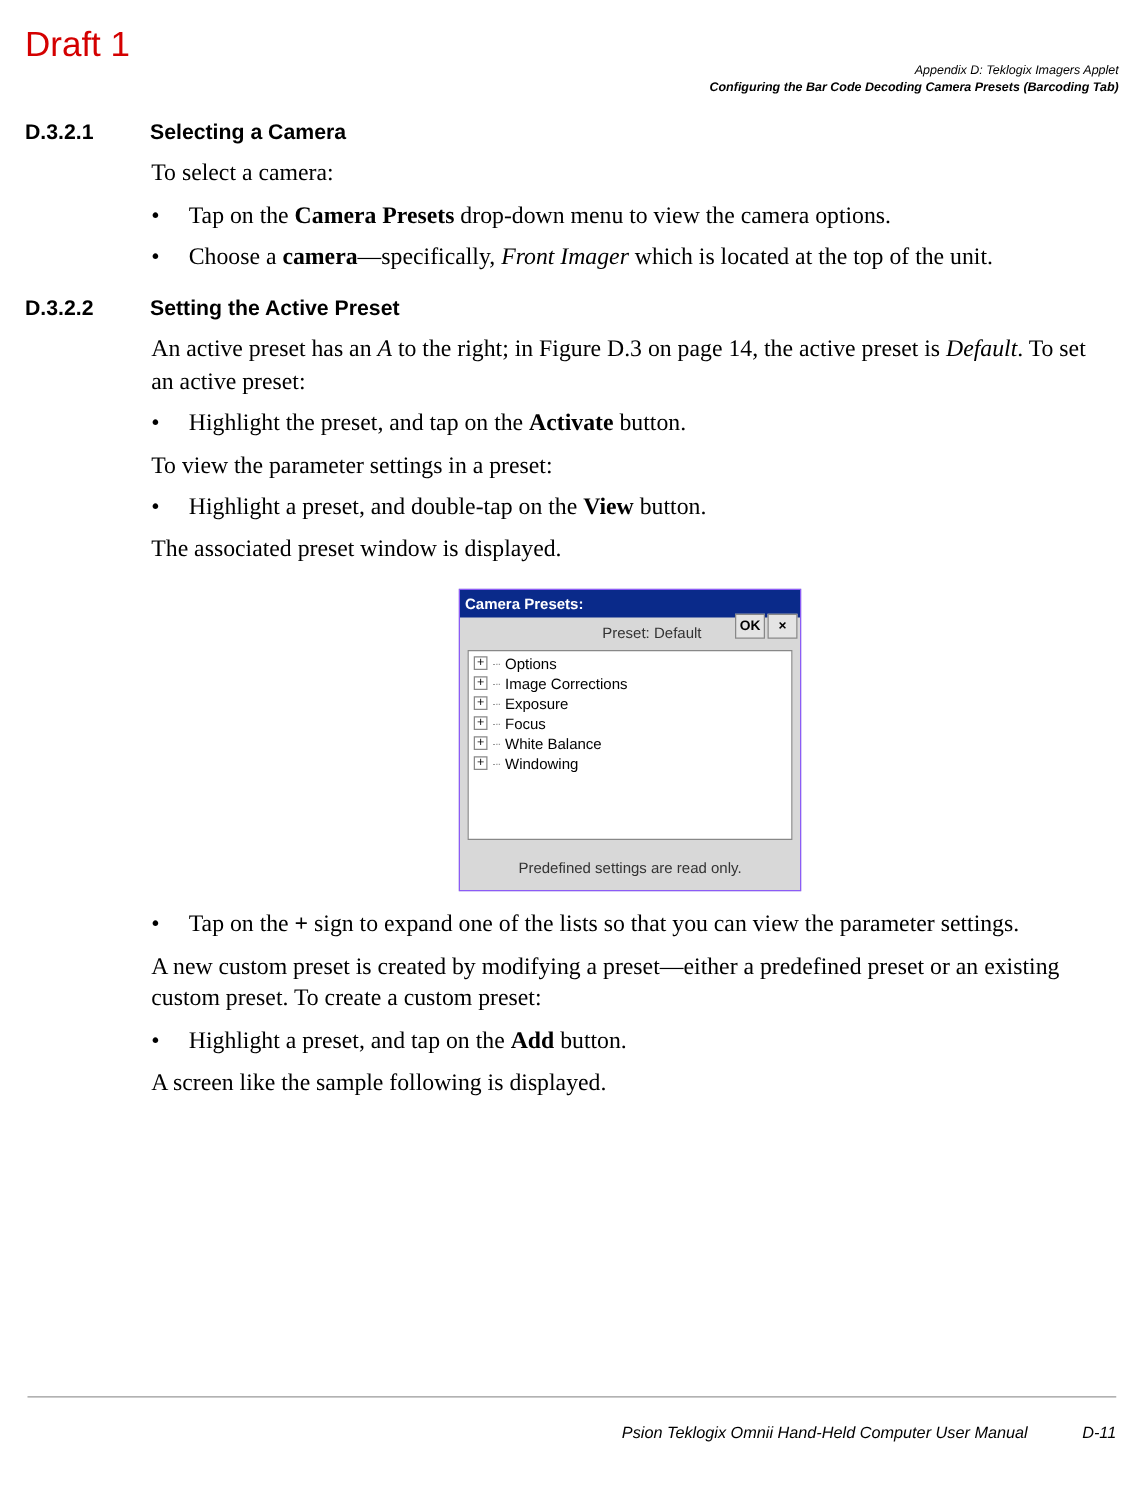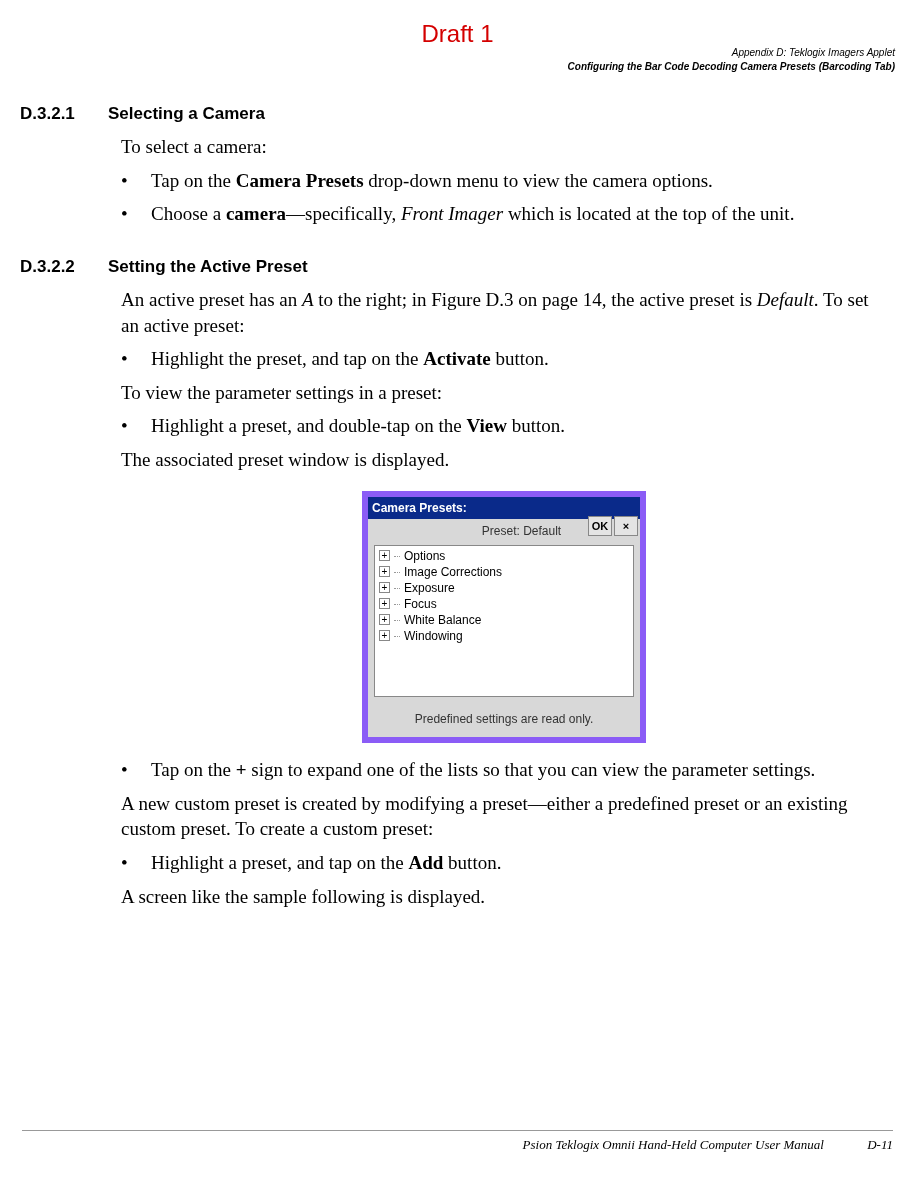--- a/index.html
+++ b/index.html
@@ -14,41 +14,41 @@
   .page {
     width: 915px;
     height: 1191px;
     position: relative;
     padding: 20px 20px 0 20px;
     box-sizing: border-box;
   }
   .draft {
     color: #d40000;
     font-family: Arial, sans-serif;
-    font-size: 24px;
-    text-align: center;
+    font-size: 28px;
   }
   .appendix-header {
     text-align: right;
     font-family: Verdana, Arial, sans-serif;
     font-size: 10px;
     font-style: italic;
     line-height: 1.4;
     margin-top: -2px;
   }
   .appendix-header .line2 {
     font-weight: bold;
   }
   .section-heading {
     font-family: Verdana, Arial, sans-serif;
     font-weight: bold;
     font-size: 17px;
-    margin-top: 30px;
+    margin-top: 18px;
     margin-bottom: 10px;
     display: flex;
+    gap: 12px;
   }
   .sec-num {
     display: inline-block;
     min-width: 88px;
   }
   .body {
     margin-left: 101px;
     margin-right: 8px;
     font-family: "Times New Roman", serif;
     font-size: 19px;
@@ -67,21 +67,21 @@
   }
   .bullet-text {
     flex: 1;
   }
   .screenshot-wrap {
     text-align: center;
     margin: 18px 0 14px 0;
   }
   .win {
     display: inline-block;
-    border: 6px solid #8b5cf6;
+    border: 1px solid #8b5cf6;
     width: 272px;
     background: #d8d8d8;
     font-family: Tahoma, Arial, sans-serif;
     position: relative;
   }
   .titlebar {
     background: #0a2a8a;
     color: #fff;
     display: flex;
     align-items: center;
@@ -148,22 +148,22 @@
     font-size: 12px;
     color: #333;
     padding: 8px 6px 10px 6px;
   }
   .footer {
     position: absolute;
     bottom: 38px;
     right: 22px;
     left: 22px;
     border-top: 1px solid #999;
-    padding-top: 6px;
-    font-family: Liberation Serif, serif;
+    padding-top: 20px;
+    font-family: Liberation Sans, sans-serif;
     font-style: italic;
     font-size: 13px;
     text-align: right;
   }
   .footer .pgnum {
     display: inline-block;
     margin-left: 40px;
   }
   b { font-weight: bold; }
   i { font-style: italic; }

